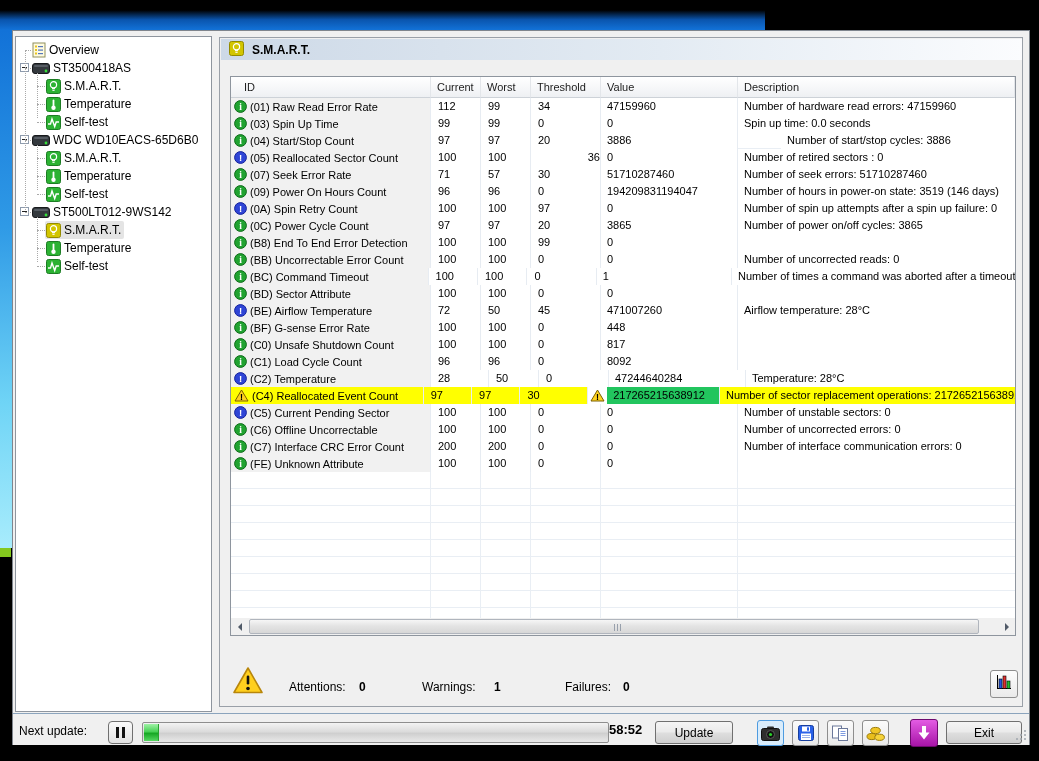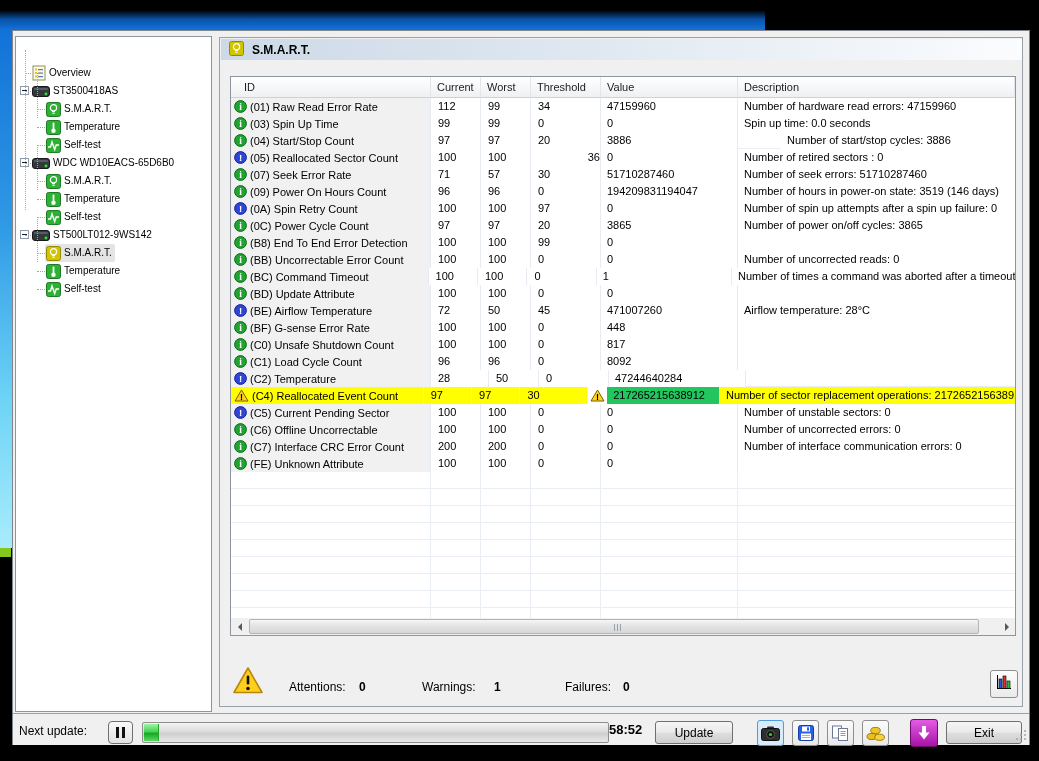--- a/index.html
+++ b/index.html
@@ -10,21 +10,21 @@
   .wall-top{left:0;top:0;width:765px;height:30px;
      background:linear-gradient(180deg,#000 0%,#000 34%,#0a55ae 66%,#1272d8 100%);}
   .wall-left{left:0;top:30px;width:13px;height:518px;
      background:linear-gradient(180deg,#1272d8 0%,#2f9ae6 38%,#6fd4f6 72%,#a8ecfc 100%);}
   .wall-speck{left:0;top:548px;width:11px;height:9px;background:#84c81e;}
   
   .window{left:12px;top:30px;width:1018px;height:715px;background:#f0f0f0;
      border:1px solid #7f858d;box-sizing:border-box;}
   .treepanel{left:2px;top:5px;width:197px;height:676px;background:#fff;
      border:1px solid #8e959e;box-sizing:border-box;overflow:hidden;}
-  .trow-item{position:absolute;left:0;height:18px;width:100%;font-size:10px;line-height:18px;margin-top:23px;}
+  .trow-item{position:absolute;left:0;height:18px;width:100%;font-size:12px;line-height:18px;}
   .expander{position:absolute;width:9px;height:9px;background:#fff;border:1px solid #8e9bad;
      box-sizing:border-box;}
   .expander::after{content:"";position:absolute;left:1px;top:3px;width:5px;height:1px;background:#222;}
   .tnode{position:absolute;display:inline-flex;align-items:center;gap:3px;height:18px;
      padding:0 3px 0 1px;border-radius:2px;white-space:nowrap;}
   .tnode.selected{background:#e4e4e4;}
   .tline{position:absolute;border-left:1px dotted #a9a9a9;width:0;}
   .tstub{position:absolute;border-top:1px dotted #a9a9a9;height:0;}
   
   .groupbox{left:206px;top:6px;width:804px;height:670px;border:1px solid #9aa0a8;
@@ -519,21 +519,21 @@
               <div class="cell cdesc" style="flex: 1 1 auto;">Number of times a command was aborted after a timeout:</div>
             </div>
             <div class="trow" style="top: 187px;">
               <div class="cell cid" style="width: 200px;">
                 <span style="display: inline-flex;">
                   <svg width="13" height="13" viewBox="0 0 13 13">
                     <circle cx="6.5" cy="6.5" r="5.9" fill="#21a331" stroke="#0e6b1a"></circle>
                     <text x="6.5" y="10" font-size="9.5" font-weight="bold" fill="#fff" text-anchor="middle" font-family="serif">i</text>
                   </svg>
                 </span>
-                <span>(BD) Update Attribute</span>
+                <span>(BD) Sector Attribute</span>
               </div>
               <div class="cell num" style="width: 50px;">100</div>
               <div class="cell num" style="width: 50px;">100</div>
               <div class="cell num" style="width: 70px;">0</div>
               <div class="cell cval" style="width: 137px;">
                 <span class="vtext">0</span>
               </div>
               <div class="cell cdesc" style="flex: 1 1 auto;"></div>
             </div>
             <div class="trow" style="top: 204px;">
@@ -617,20 +617,21 @@
                   </svg>
                 </span>
                 <span>(C2) Temperature</span>
               </div>
               <div class="cell num" style="width: 58px;">28</div>
               <div class="cell num" style="width: 50px;">50</div>
               <div class="cell num" style="width: 70px;">0</div>
               <div class="cell cval" style="width: 137px;">
                 <span class="vtext">47244640284</span>
               </div>
+              <div class="cell cdesc" style="flex: 1 1 auto;">Temperature: 28°C</div>
             </div>
             <div class="trow hl" style="top: 289px;">
               <div class="cell cid" style="width: 200px;">
                 <span style="display: inline-flex;">
                   <svg width="15" height="13" viewBox="0 0 15 13">
                     <path d="M7.5 1 L14 12 L1 12 Z" fill="#ffd21e" stroke="#7a6000" stroke-linejoin="round"></path>
                     <text x="7.5" y="11" font-size="9" font-weight="bold" fill="#000" text-anchor="middle">!</text>
                   </svg>
                 </span>
                 <span>(C4) Reallocated Event Count</span>

